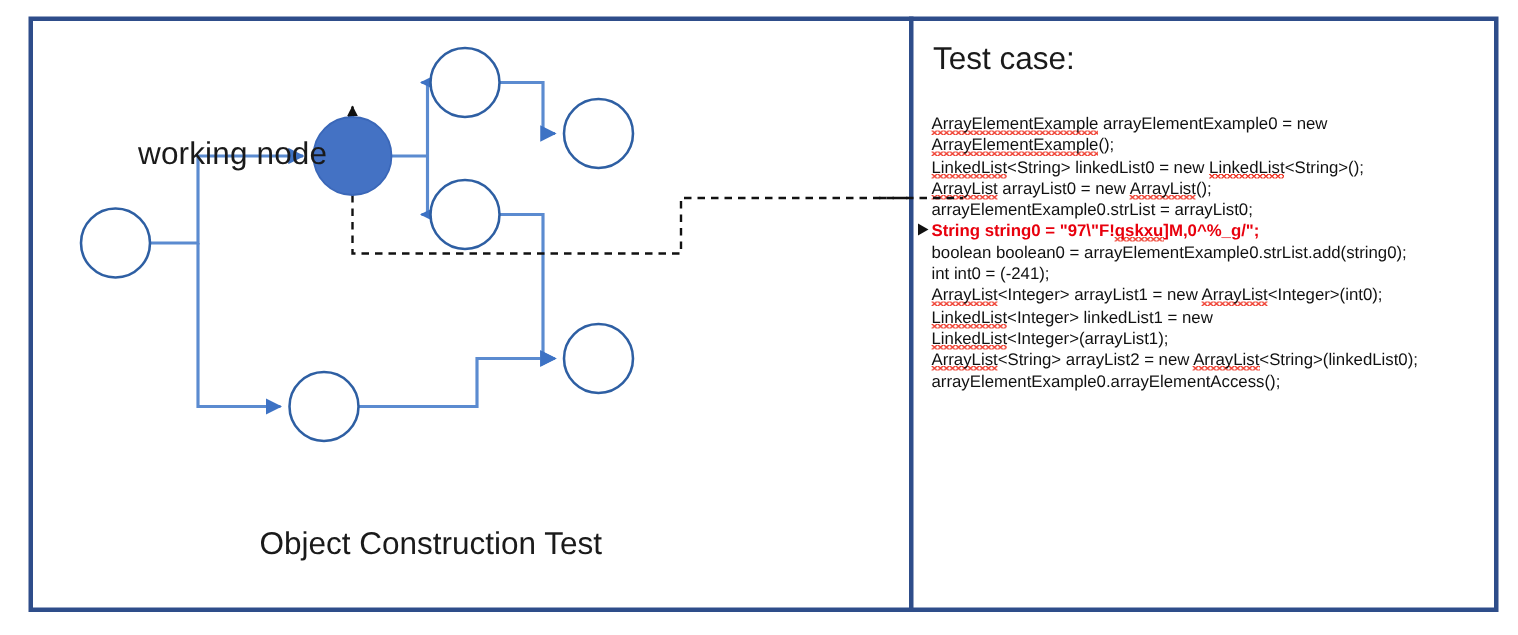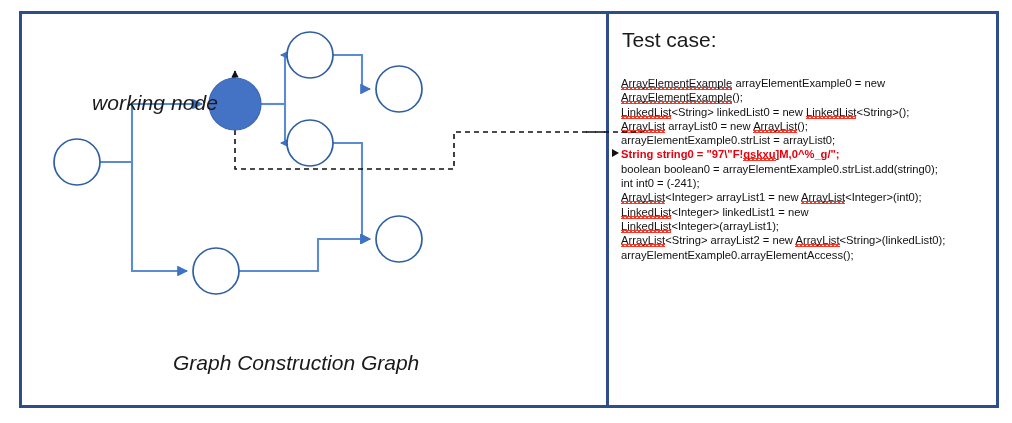--- a/index.html
+++ b/index.html
@@ -42,21 +42,20 @@
     border-left: 3px solid #2E4D8A;
   }
 
   
   .left-panel {
     position: absolute;
     left: 22px;
     top: 14px;
     width: 684px;
     height: 391px;
-    font-style: italic;
   }
 
   .graph-svg {
     position: absolute;
     left: 0;
     top: 0;
   }
 
   .label-working-node {
     position: absolute;
@@ -197,21 +196,21 @@
         <circle cx="288" cy="129" r="23" fill="#ffffff" stroke="#2E5FA3" stroke-width="1.7"></circle>
         <circle cx="194" cy="257" r="23" fill="#ffffff" stroke="#2E5FA3" stroke-width="1.7"></circle>
         <circle cx="377" cy="225" r="23" fill="#ffffff" stroke="#2E5FA3" stroke-width="1.7"></circle>
         <circle cx="213" cy="90" r="26" fill="#4472C4" stroke="#3A67B8" stroke-width="1.2"></circle>
       </g>
     </svg>
 
     <div class="label-working-node">working node</div>
 
 
-    <div class="caption">Graph Construction Graph</div>
+    <div class="caption">Object Construction Test</div>
   </div>
 
   <div class="right-panel">
     <div class="panel-title">Test case:</div>
 
     <div class="code-block" id="code-block"><div class="code-line"><span class="sq">ArrayElementExample</span> arrayElementExample0 = new</div><div class="code-line"><span class="sq">ArrayElementExample</span>();</div><div class="code-line"><span class="sq">LinkedList</span>&lt;String&gt; linkedList0 = new <span class="sq">LinkedList</span>&lt;String&gt;();</div><div class="code-line"><span class="sq">ArrayList</span> arrayList0 = new <span class="sq">ArrayList</span>();</div><div class="code-line">arrayElementExample0.strList = arrayList0;</div><div class="code-line highlight"><span class="arrow-marker"></span>String string0 = "97\"F!<span class="sq">qskxu</span>]M,0^%_g/";</div><div class="code-line">boolean boolean0 = arrayElementExample0.strList.add(string0);</div><div class="code-line">int int0 = (-241);</div><div class="code-line"><span class="sq">ArrayList</span>&lt;Integer&gt; arrayList1 = new <span class="sq">ArrayList</span>&lt;Integer&gt;(int0);</div><div class="code-line"><span class="sq">LinkedList</span>&lt;Integer&gt; linkedList1 = new</div><div class="code-line"><span class="sq">LinkedList</span>&lt;Integer&gt;(arrayList1);</div><div class="code-line"><span class="sq">ArrayList</span>&lt;String&gt; arrayList2 = new <span class="sq">ArrayList</span>&lt;String&gt;(linkedList0);</div><div class="code-line">arrayElementExample0.arrayElementAccess();</div></div>
   </div>
 
   <svg style="position:absolute;left:0;top:0;pointer-events:none" width="1012" height="423">
     <path d="M 586 132 L 642 132" fill="none" stroke="#111111" stroke-width="1.6" stroke-dasharray="5,4"></path>

